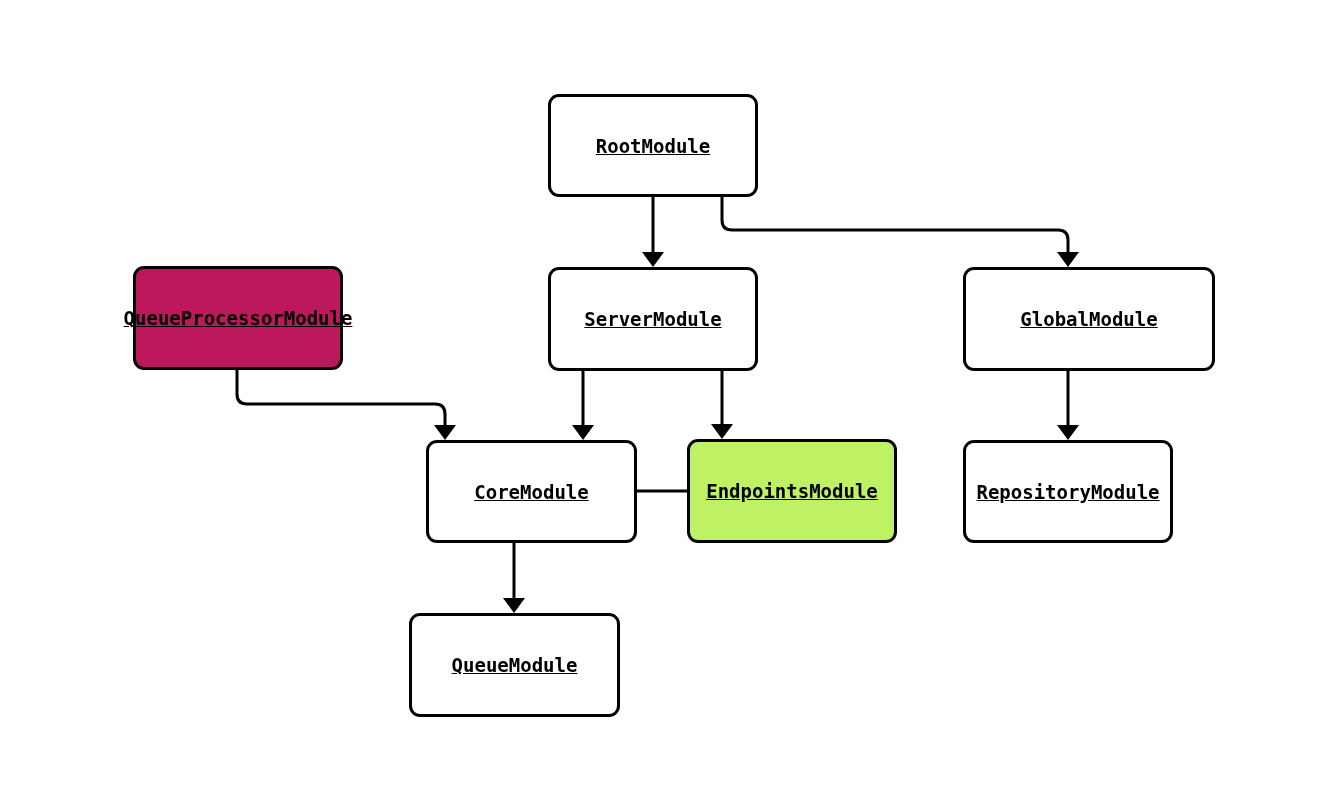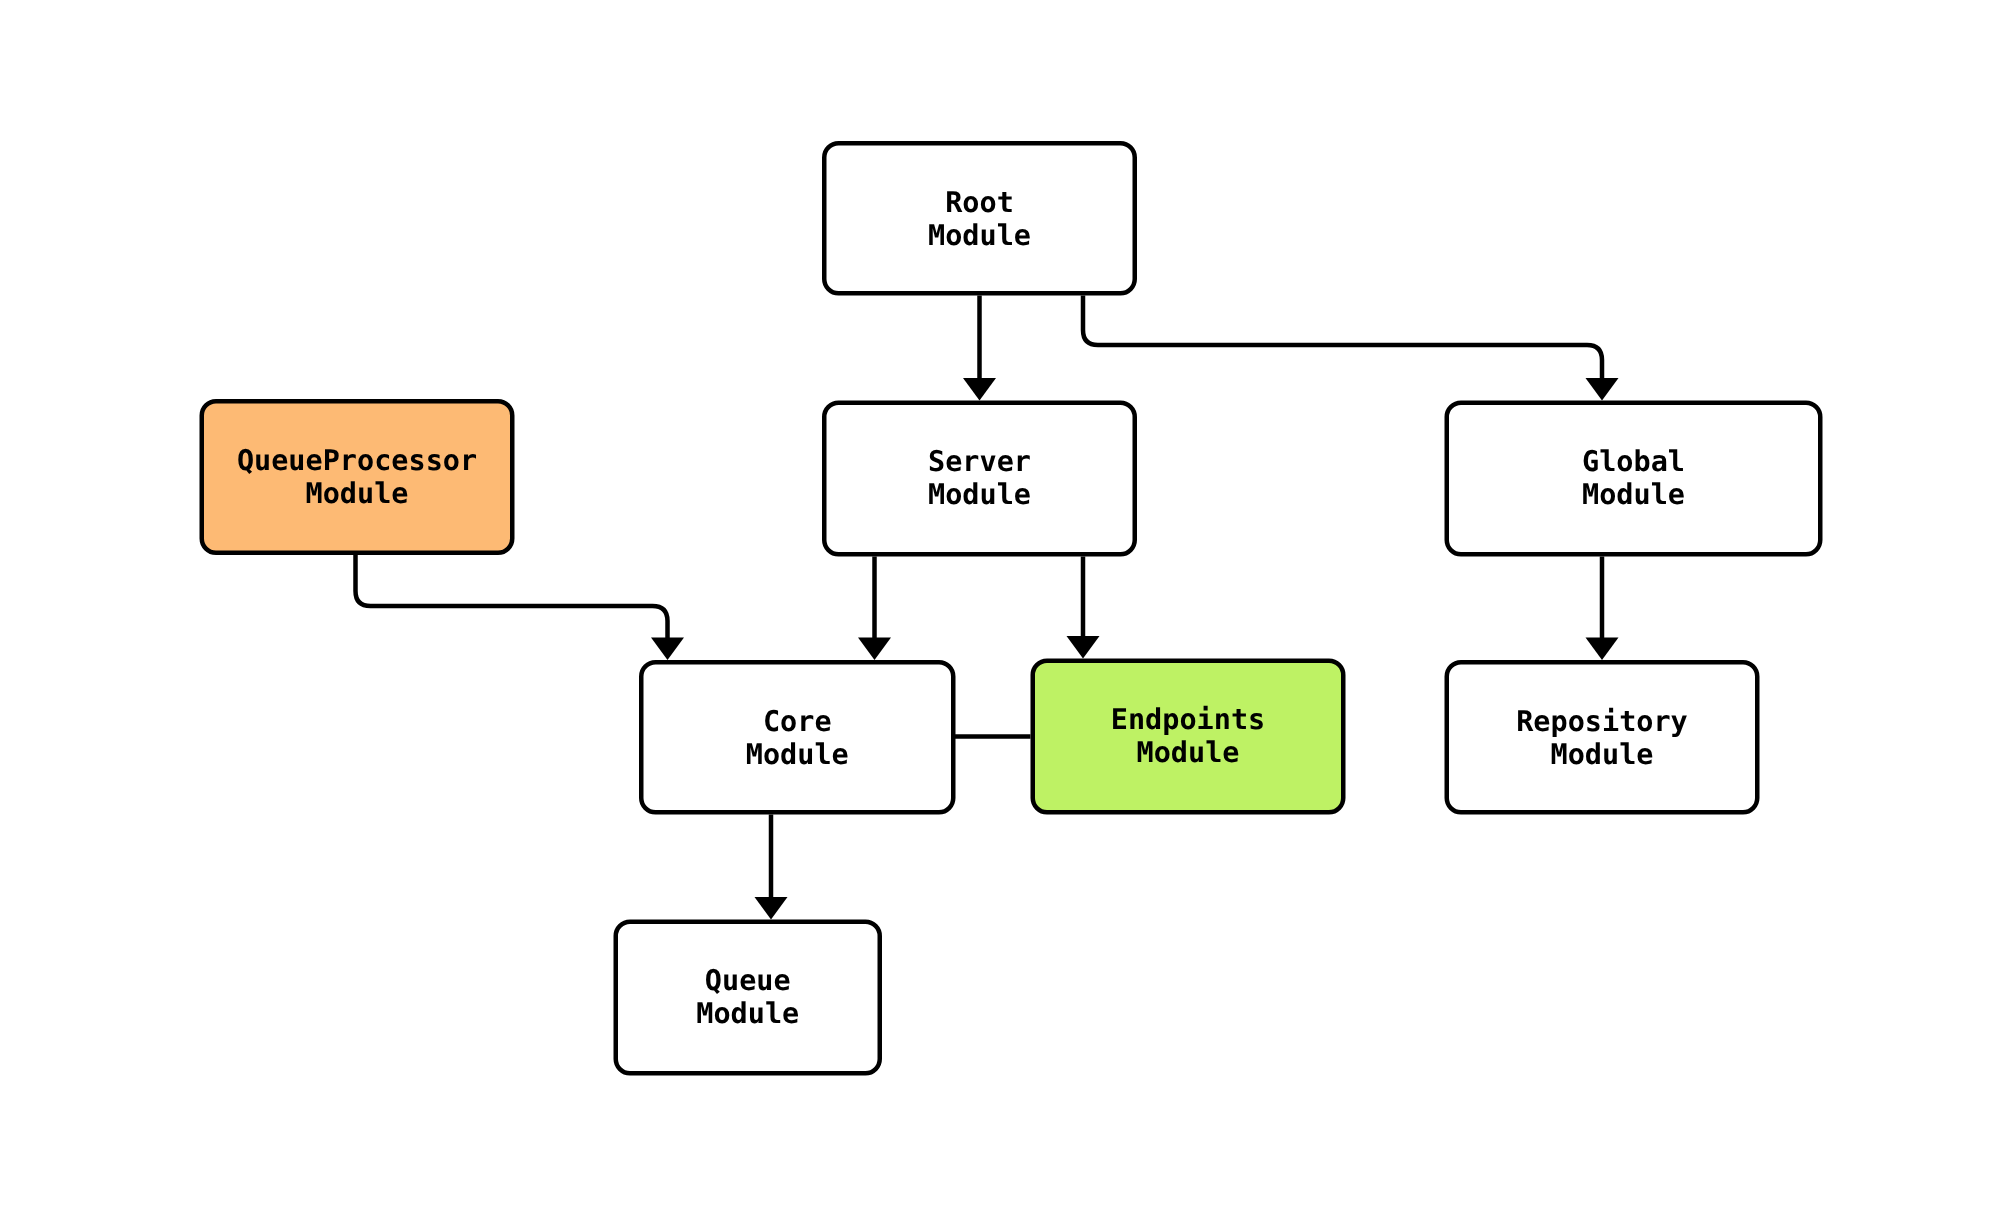--- a/index.html
+++ b/index.html
@@ -22,24 +22,25 @@
     width: 1337px;
     height: 809px;
   }
   .node {
     position: absolute;
     box-sizing: border-box;
     background: #ffffff;
     border: 3px solid #000000;
     border-radius: 11px;
     display: flex;
-    flex-direction: column;
+    flex-direction: row;
     align-items: center;
     justify-content: center;
     z-index: 2;
+    text-decoration: underline;
   }
   .node-label {
     font-family: "DejaVu Sans Mono", "Liberation Mono", monospace;
     font-size: 19px;
     font-weight: 700;
     line-height: 22px;
     color: #000000;
     text-align: center;
     white-space: pre;
     letter-spacing: 0px;
@@ -71,21 +72,21 @@
         <polygon points="1068,440 1057,425 1079,425"></polygon>
         <polygon points="514,613 503,598 525,598"></polygon>
       </g>
   </svg>
 
   <div id="nodes-layer">
       <div class="node" style="left: 548px; top: 94px; width: 210px; height: 103px; border-color: rgb(0, 0, 0); background: rgb(255, 255, 255); border-width: 3px; border-radius: 11px;">
         <div class="node-label">Root</div>
         <div class="node-label">Module</div>
       </div>
-      <div class="node" style="left: 133px; top: 266px; width: 210px; height: 104px; border-color: rgb(0, 0, 0); background: #fdba74; border-width: 3px; border-radius: 11px;">
+      <div class="node" style="left: 133px; top: 266px; width: 210px; height: 104px; border-color: rgb(0, 0, 0); background: #be185d; border-width: 3px; border-radius: 11px;">
         <div class="node-label">QueueProcessor</div>
         <div class="node-label">Module</div>
       </div>
       <div class="node" style="left: 548px; top: 267px; width: 210px; height: 104px; border-color: rgb(0, 0, 0); background: rgb(255, 255, 255); border-width: 3px; border-radius: 11px;">
         <div class="node-label">Server</div>
         <div class="node-label">Module</div>
       </div>
       <div class="node" style="left: 963px; top: 267px; width: 252px; height: 104px; border-color: rgb(0, 0, 0); background: rgb(255, 255, 255); border-width: 3px; border-radius: 11px;">
         <div class="node-label">Global</div>
         <div class="node-label">Module</div>
@@ -95,19 +96,19 @@
         <div class="node-label">Module</div>
       </div>
       <div class="node" style="left: 687px; top: 439px; width: 210px; height: 104px; border-color: rgb(0, 0, 0); background: #bef264; border-width: 3px; border-radius: 11px;">
         <div class="node-label">Endpoints</div>
         <div class="node-label">Module</div>
       </div>
       <div class="node" style="left: 963px; top: 440px; width: 210px; height: 103px; border-color: rgb(0, 0, 0); background: rgb(255, 255, 255); border-width: 3px; border-radius: 11px; align-items: center;">
         <div class="node-label">Repository</div>
         <div class="node-label">Module</div>
       </div>
-      <div class="node" style="left: 409px; top: 613px; width: 179px; height: 104px; border-color: rgb(0, 0, 0); background: rgb(255, 255, 255); border-width: 3px; border-radius: 11px;">
+      <div class="node" style="left: 409px; top: 613px; width: 211px; height: 104px; border-color: rgb(0, 0, 0); background: rgb(255, 255, 255); border-width: 3px; border-radius: 11px;">
         <div class="node-label">Queue</div>
         <div class="node-label">Module</div>
       </div>
     </div>
 
 </div>
 
 </body></html>

